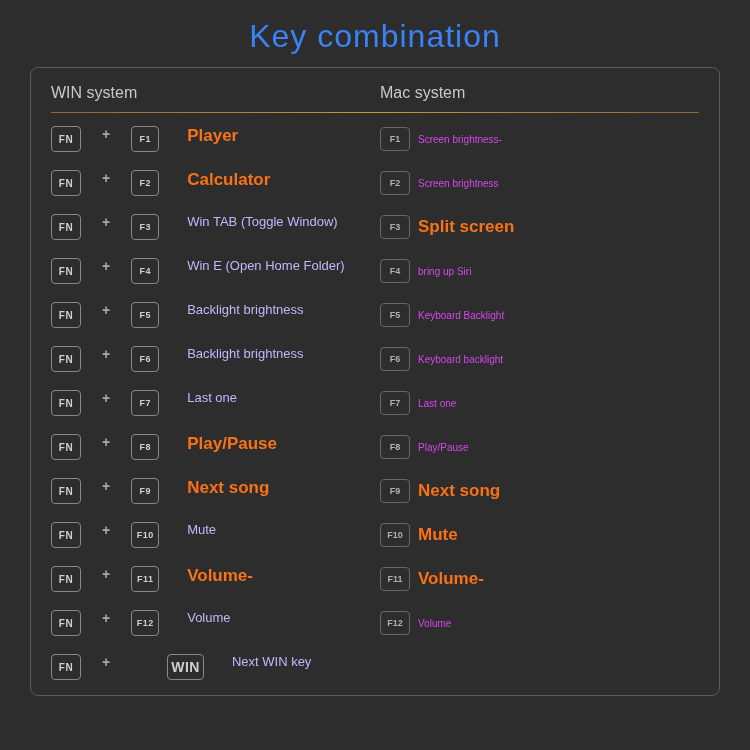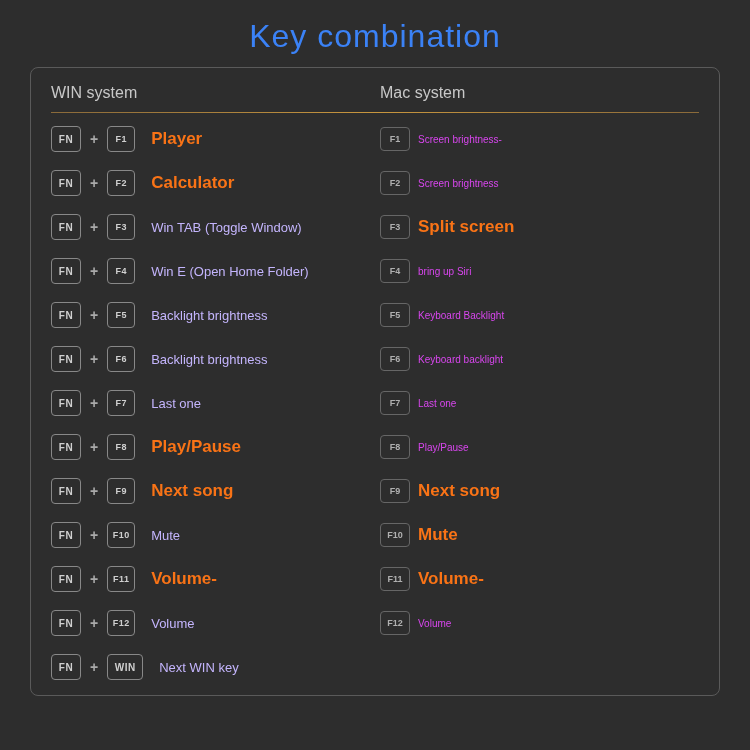--- a/index.html
+++ b/index.html
@@ -51,22 +51,21 @@
     }
     .row {
       display: flex;
       align-items: center;
       padding: 3px 20px;
       min-height: 44px;
     }
     .win-side {
       flex: 1;
       display: flex;
-      align-items: center;
-      gap: 8px;
+      gap: 20px;
     }
     .mac-side {
       flex: 1;
       display: flex;
       align-items: center;
       gap: 8px;
       padding-left: 10px;
     }
     .key-btn {
       display: inline-flex;
@@ -85,21 +84,22 @@
     }
     .key-fn {
       min-width: 30px;
     }
     .key-fnum {
       min-width: 28px;
       font-size: 9px;
     }
     .key-win {
       min-width: 36px;
-      font-size: 10px;
+      font-size: 14px;
+      margin-left: 36px;
     }
     .plus-sign {
       color: #aaa;
       font-size: 14px;
       font-weight: bold;
       margin: 0 1px;
     }
     .win-label {
       margin-left: 8px;
       font-size: 13px;

